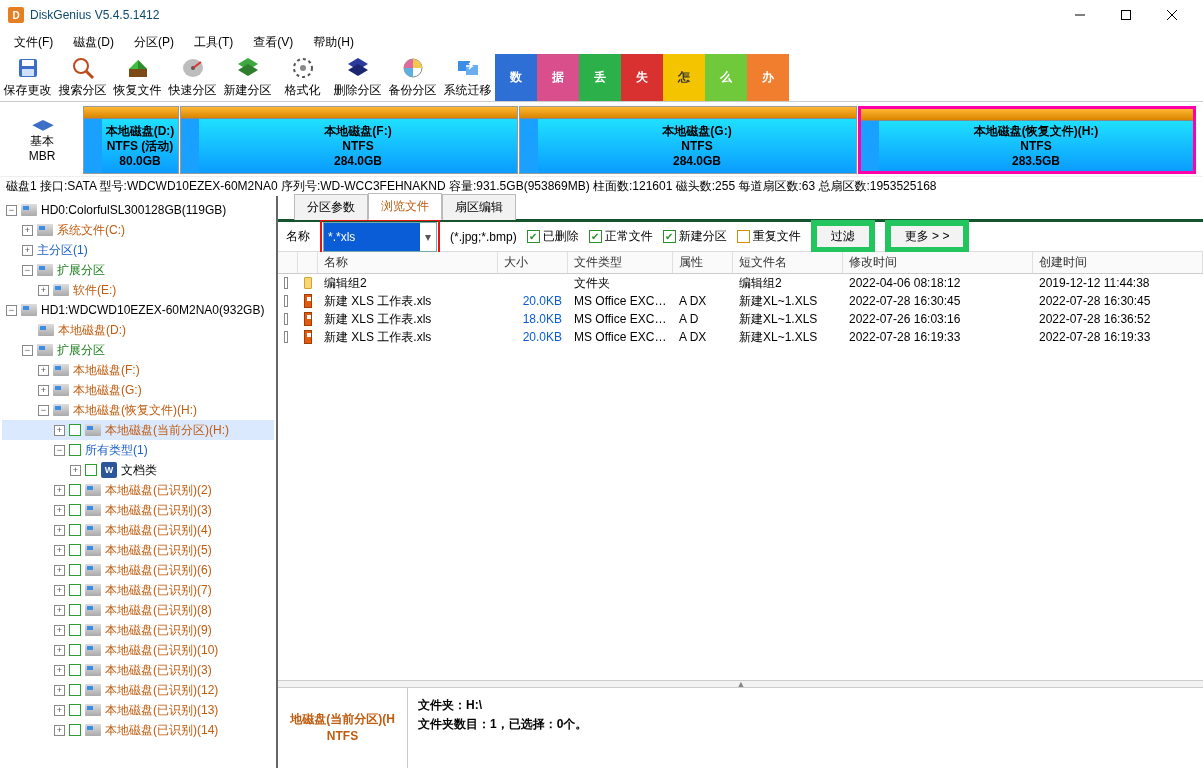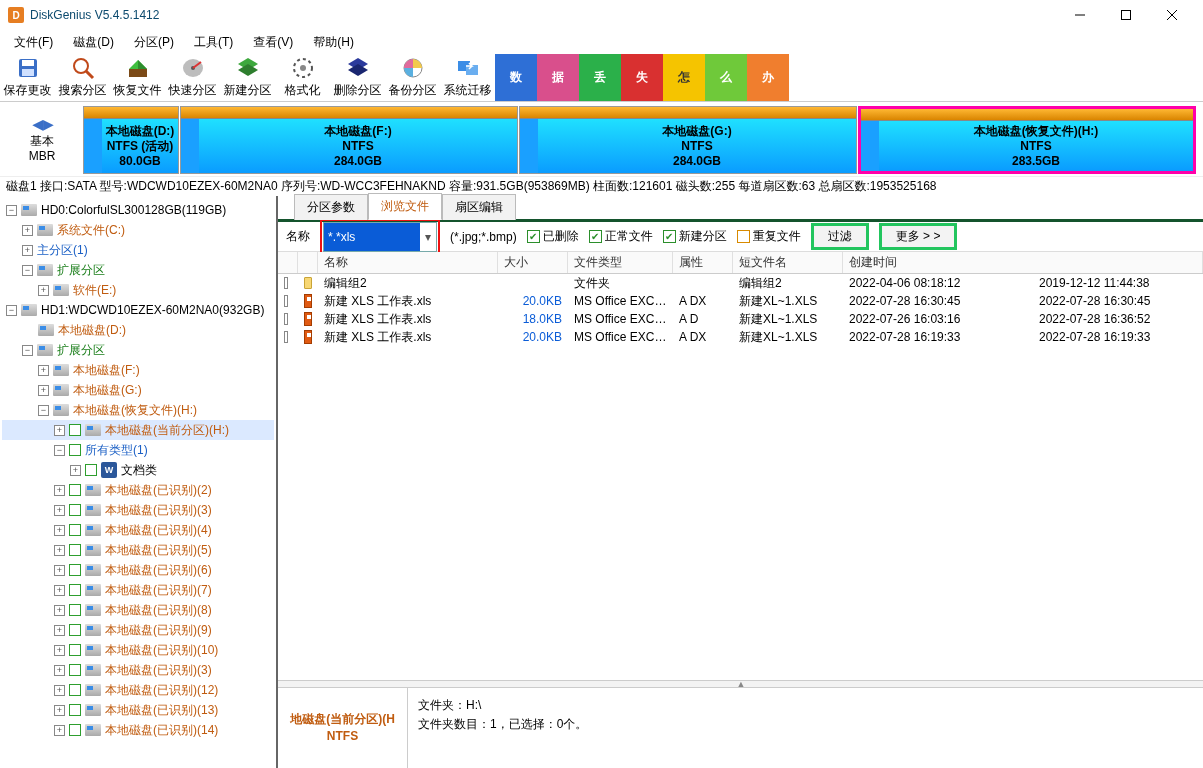--- a/index.html
+++ b/index.html
@@ -49,35 +49,35 @@
 .tab.active { background:#fff; color:#c05c10; border-bottom:1px solid #fff; }
 .filter-row { height:30px; display:flex; align-items:center; padding:4px 8px; gap:10px; border-bottom:1px solid #ddd; }
 .filter-row .lbl { color:#000; }
 .filter-combo { border:2px solid #e11; padding:1px; display:flex; align-items:center; height:36px; width:120px; }
 .filter-combo-inner { flex:1; background:#fff; border:1px solid #7aa; display:flex; align-items:center; height:100%; }
 .filter-combo-inner .val { flex:1; background:#0a5cd7; color:#fff; padding:0 4px; height:100%; display:flex; align-items:center; }
 .filter-combo-inner .dd { width:16px; text-align:center; color:#555; cursor:default; }
 .ck { display:flex; align-items:center; gap:3px; cursor:default; }
 .ck .box { width:13px; height:13px; border:1px solid #2b8f2b; display:flex; align-items:center; justify-content:center; color:#2b8f2b; font-size:10px; line-height:1; }
 .ck.orange .box { border-color:#d88a00; color:#d88a00; }
-.btn { border:3px solid #22c55e; background:#f3f3f3; padding:2px 14px; cursor:default;text-align:right; }
+.btn { border:6px solid #22c55e; background:#f3f3f3; padding:2px 14px; cursor:default;text-align:right; }
 .file-list { flex:1; display:flex; flex-direction:column; min-height:0; overflow:hidden; }
 .flh { height:22px; display:flex; align-items:center; border-bottom:1px solid #ccc; background:#fafafa; }
 .flh .col { padding:0 6px; border-right:1px solid #e0e0e0; height:100%; display:flex; align-items:center; color:#333; overflow:hidden; }
 .flb { flex:1; overflow:auto; background:#fff; }
 .flr { height:18px; display:flex; align-items:center; }
 .flr .cell { padding:0 6px; overflow:hidden; white-space:nowrap; text-overflow:ellipsis; }
 .flr .chkcell { width:20px; display:flex; align-items:center; justify-content:center; }
 .flr .iconcell { width:20px; display:flex; align-items:center; justify-content:center; }
 .blue-link { color:#0a5cd7; }
 .splitter-h { height:8px; background:#f3f3f3; display:flex; align-items:center; justify-content:center; cursor:row-resize; border-top:1px solid #ccc; border-bottom:1px solid #ccc; }
 .splitter-h .grip { color:#888; font-size:9px; letter-spacing:-1px; }
 .bottom-pane { height:80px; display:flex; }
 .bp-left { width:130px; border-right:1px solid #ccc; display:flex; align-items:center; justify-content:center; text-align:center; color:#c05c10; font-weight:bold; line-height:1.4; background:#fff; }
-.bp-right { flex:1; padding:8px 10px; background:#fff; line-height:1.6; color:#000; }
+.bp-right { flex:1; padding:8px 10px; background:#fff; line-height:1.6; color:#000;font-weight:bold; }
 .col-chk{width:20px}.col-ico{width:20px}.col-name{width:180px}.col-size{width:70px; }.col-type{width:105px}.col-attr{width:60px}.col-short{width:110px}.col-mtime{width:190px}.col-ctime{flex:1}
 .xlicon{width:14px;height:14px;background:#e05a12;border:1px solid #a43c00;position:relative}
 .xlicon::after{content:"";position:absolute;left:2px;top:2px;width:4px;height:4px;background:#fff}
 .fldicon{width:14px;height:12px;background:#f7d774;border:1px solid #c9a437;border-radius:1px}
 </style>
 </head>
 <body>
 
 <div class="titlebar">
   <div class="app-icon">D</div>
@@ -471,20 +471,21 @@
 
     <div class="file-list">
       <div class="flh">
         <div class="col col-chk"></div>
         <div class="col col-ico"></div>
         <div class="col col-name">名称</div>
         <div class="col col-size">大小</div>
         <div class="col col-type">文件类型</div>
         <div class="col col-attr">属性</div>
         <div class="col col-short">短文件名</div>
+        <div class="col col-mtime">修改时间</div>
         <div class="col col-ctime">创建时间</div>
       </div>
       <div class="flb" id="file-rows">
           <div class="flr">
             <div class="cell col-chk chkcell">
               <span class="chk-blank" style="border-color:#888"></span>
             </div>
             <div class="cell col-ico iconcell">
               <span class="fldicon"></span>
             </div>

